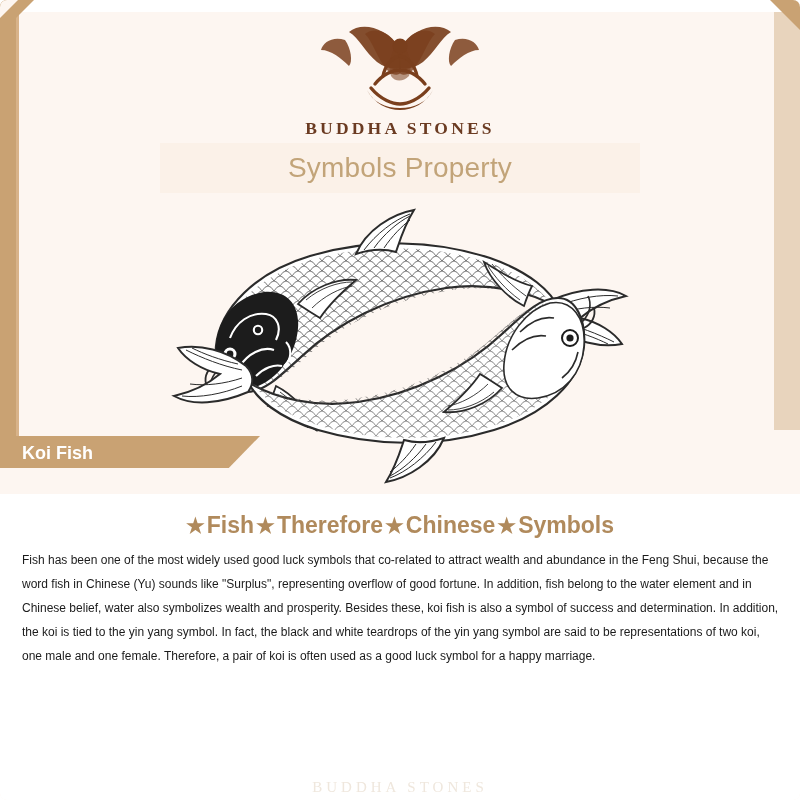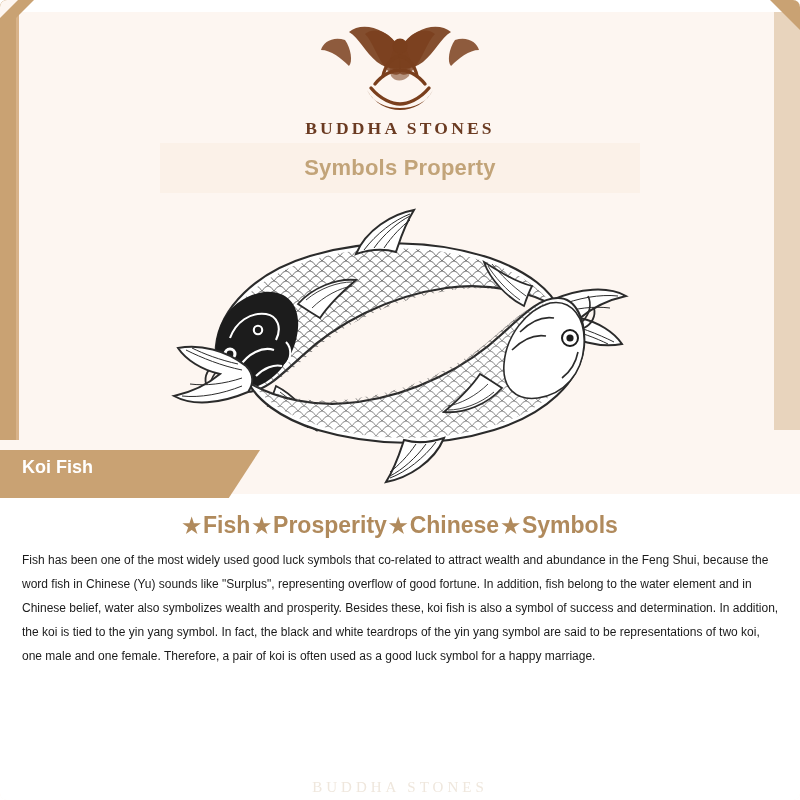--- a/index.html
+++ b/index.html
@@ -108,41 +108,41 @@
     left: 160px;
     top: 143px;
     width: 480px;
     height: 50px;
     background: #fbf1e8;
     display: flex;
     align-items: center;
     justify-content: center;
   }
   .title-bar .title-text {
-    font-size: 22px;
-    font-weight: bold;
+    font-size: 28px;
+    font-weight: normal;
     color: #c2a479;
     font-family: "Liberation Sans", sans-serif;
     letter-spacing: 0.2px;
   }
   
   .illus {
     position: absolute;
     left: 160px;
     top: 196px;
     width: 480px;
     height: 290px;
   }
   
   .tag {
     position: absolute;
     left: 0;
-    top: 450px;
+    top: 436px;
     width: 260px;
-    height: 48px;
+    height: 32px;
   }
   .tag-bg {
     position: absolute;
     inset: 0;
     background: #c9a273;
     clip-path: polygon(0 0, 100% 0, 88% 100%, 0 100%);
   }
   .tag-label {
     position: absolute;
     left: 22px;
@@ -386,20 +386,20 @@
       </g>
     </svg>
   </div>
 
   <div class="tag">
     <div class="tag-bg"></div>
     <div class="tag-label">Koi Fish</div>
   </div>
 
   <div class="keywords">
-    <span class="star">★</span><span class="kw">Fish</span><span class="star">★</span><span class="kw">Prosperity</span><span class="star">★</span><span class="kw">Chinese</span><span class="star">★</span><span class="kw">Symbols</span>
+    <span class="star">★</span><span class="kw">Fish</span><span class="star">★</span><span class="kw">Therefore</span><span class="star">★</span><span class="kw">Chinese</span><span class="star">★</span><span class="kw">Symbols</span>
   </div>
 
   <div class="body-copy">Fish has been one of the most widely used good luck symbols that co-related to attract wealth and abundance in the Feng Shui, because the word fish in Chinese (Yu) sounds like "Surplus", representing overflow of good fortune. In addition, fish belong to the water element and in Chinese belief, water also symbolizes wealth and prosperity. Besides these, koi fish is also a symbol of success and determination. In addition, the koi is tied to the yin yang symbol. In fact, the black and white teardrops of the yin yang symbol are said to be representations of two koi, one male and one female. Therefore, a pair of koi is often used as a good luck symbol for a happy marriage.</div>
 
   <div class="watermark">BUDDHA STONES</div>
 
 </div>
 
 </body></html>

